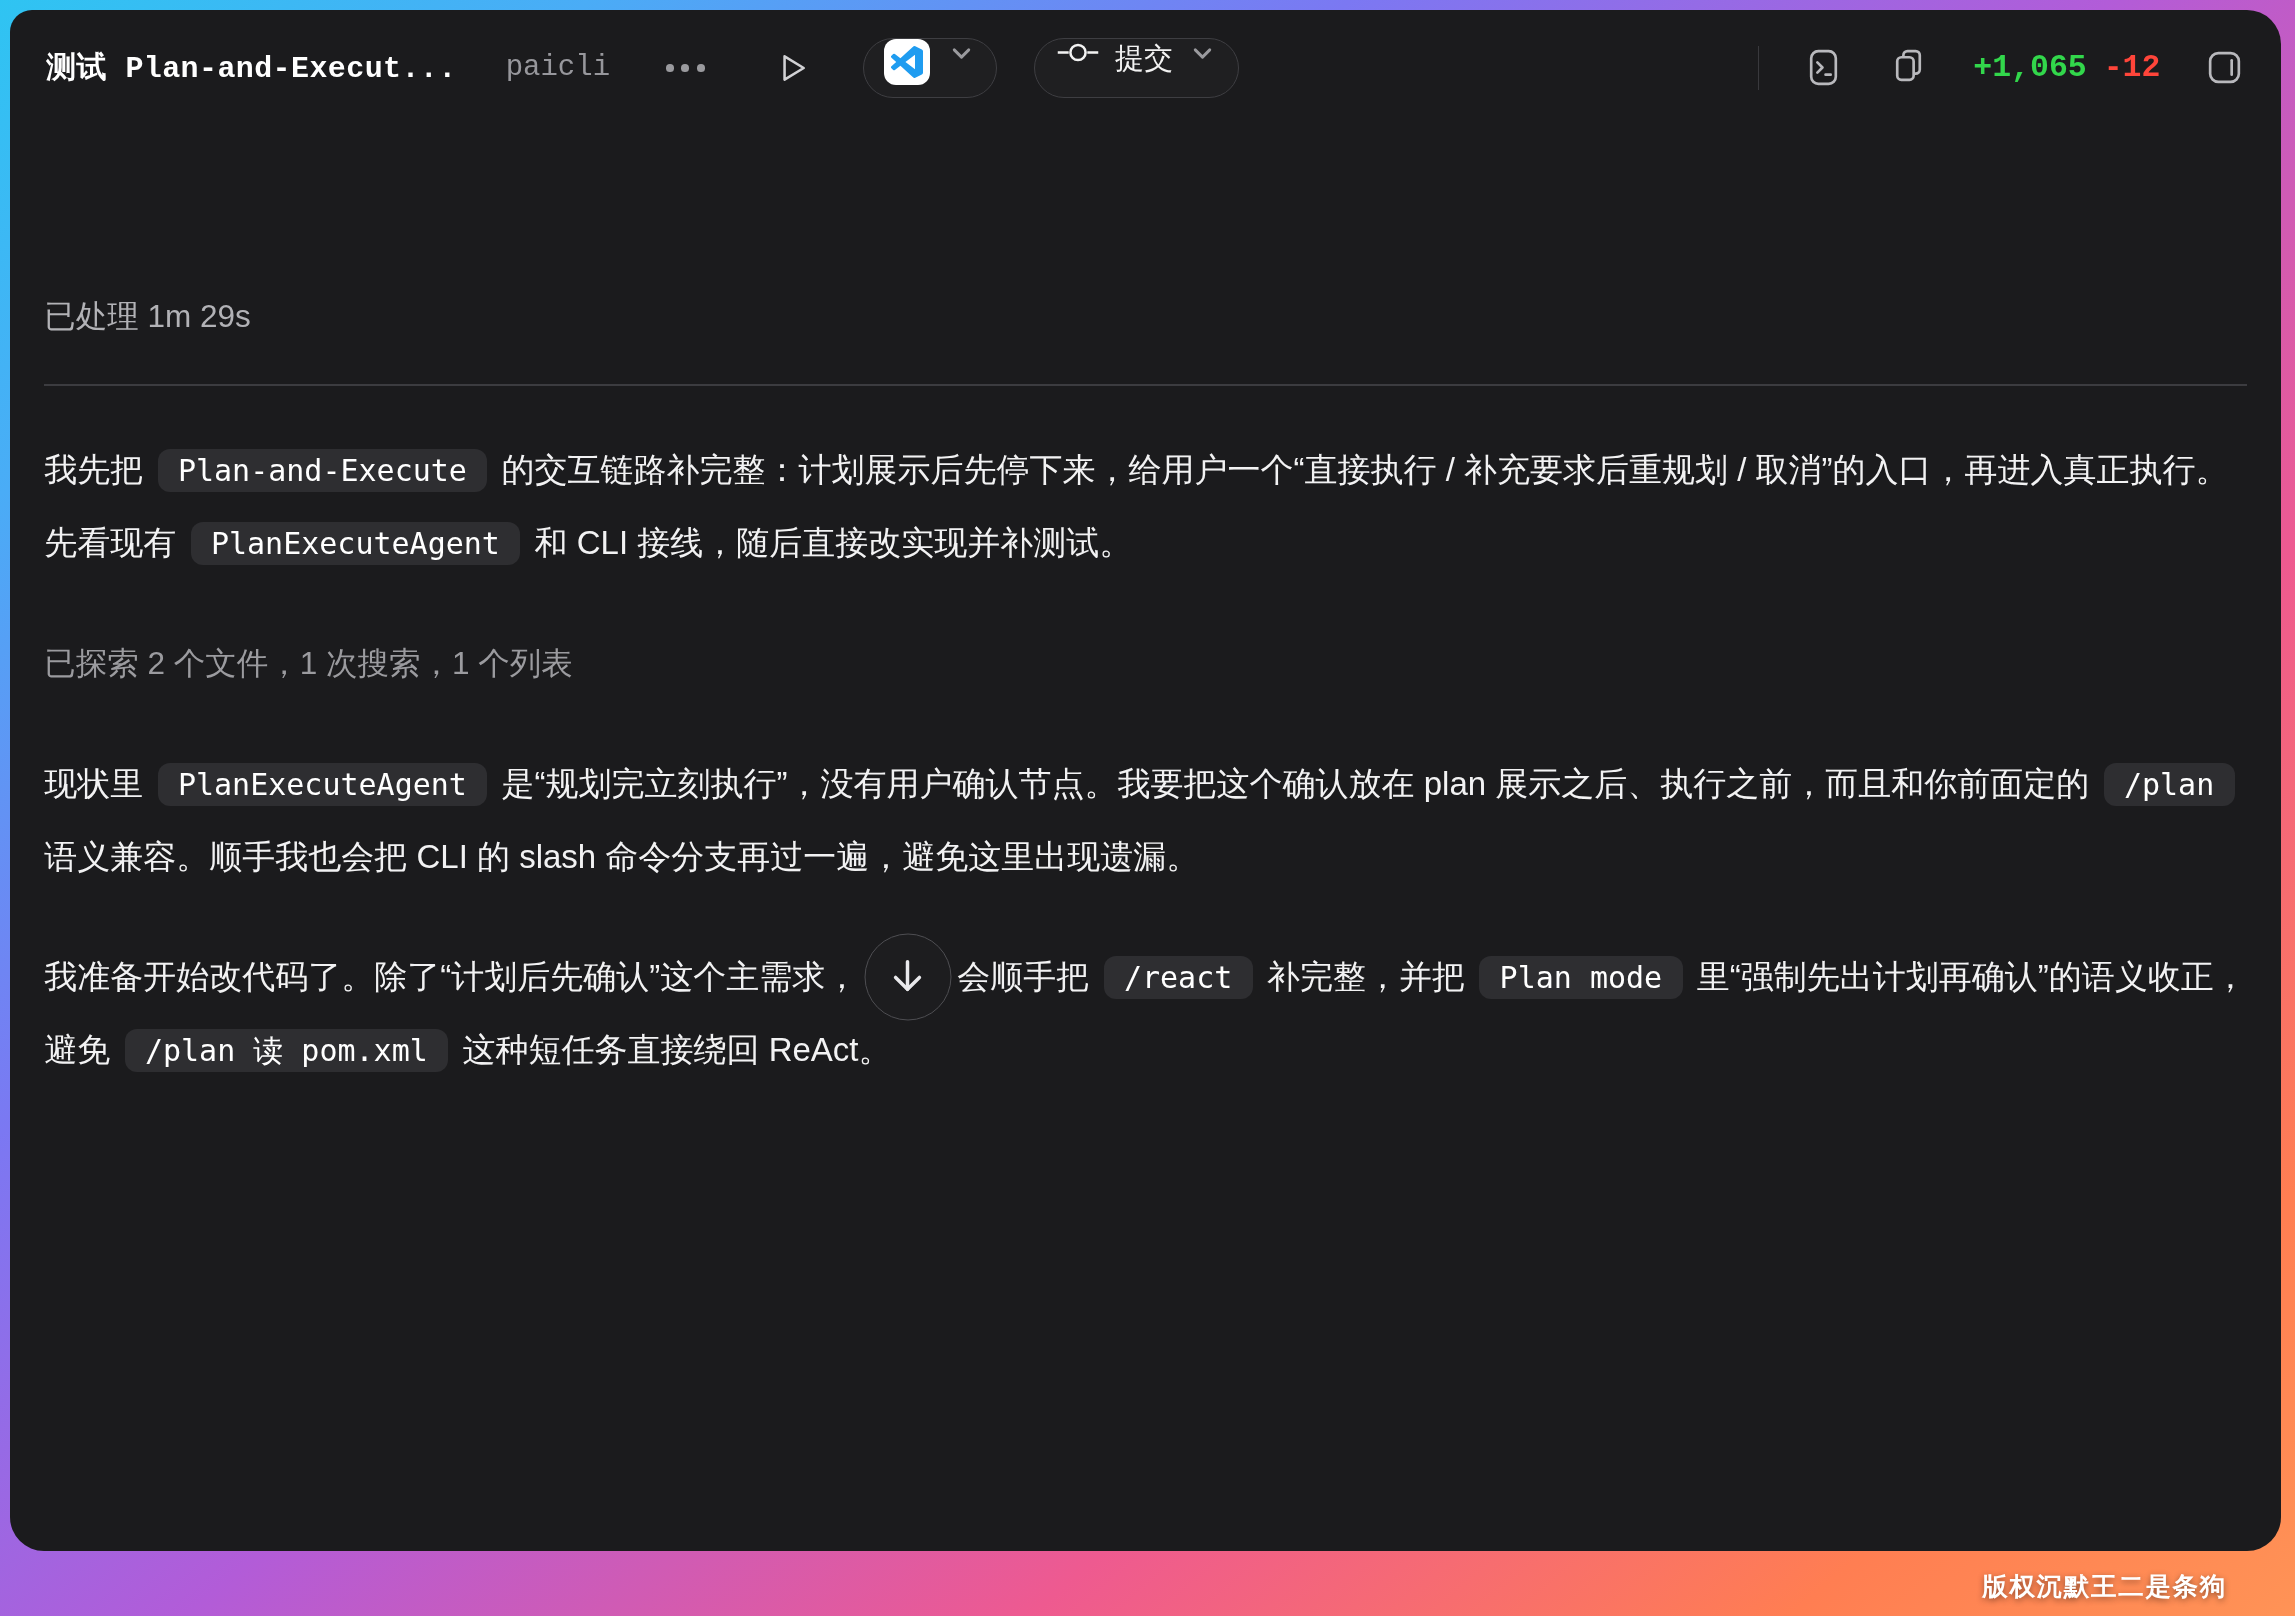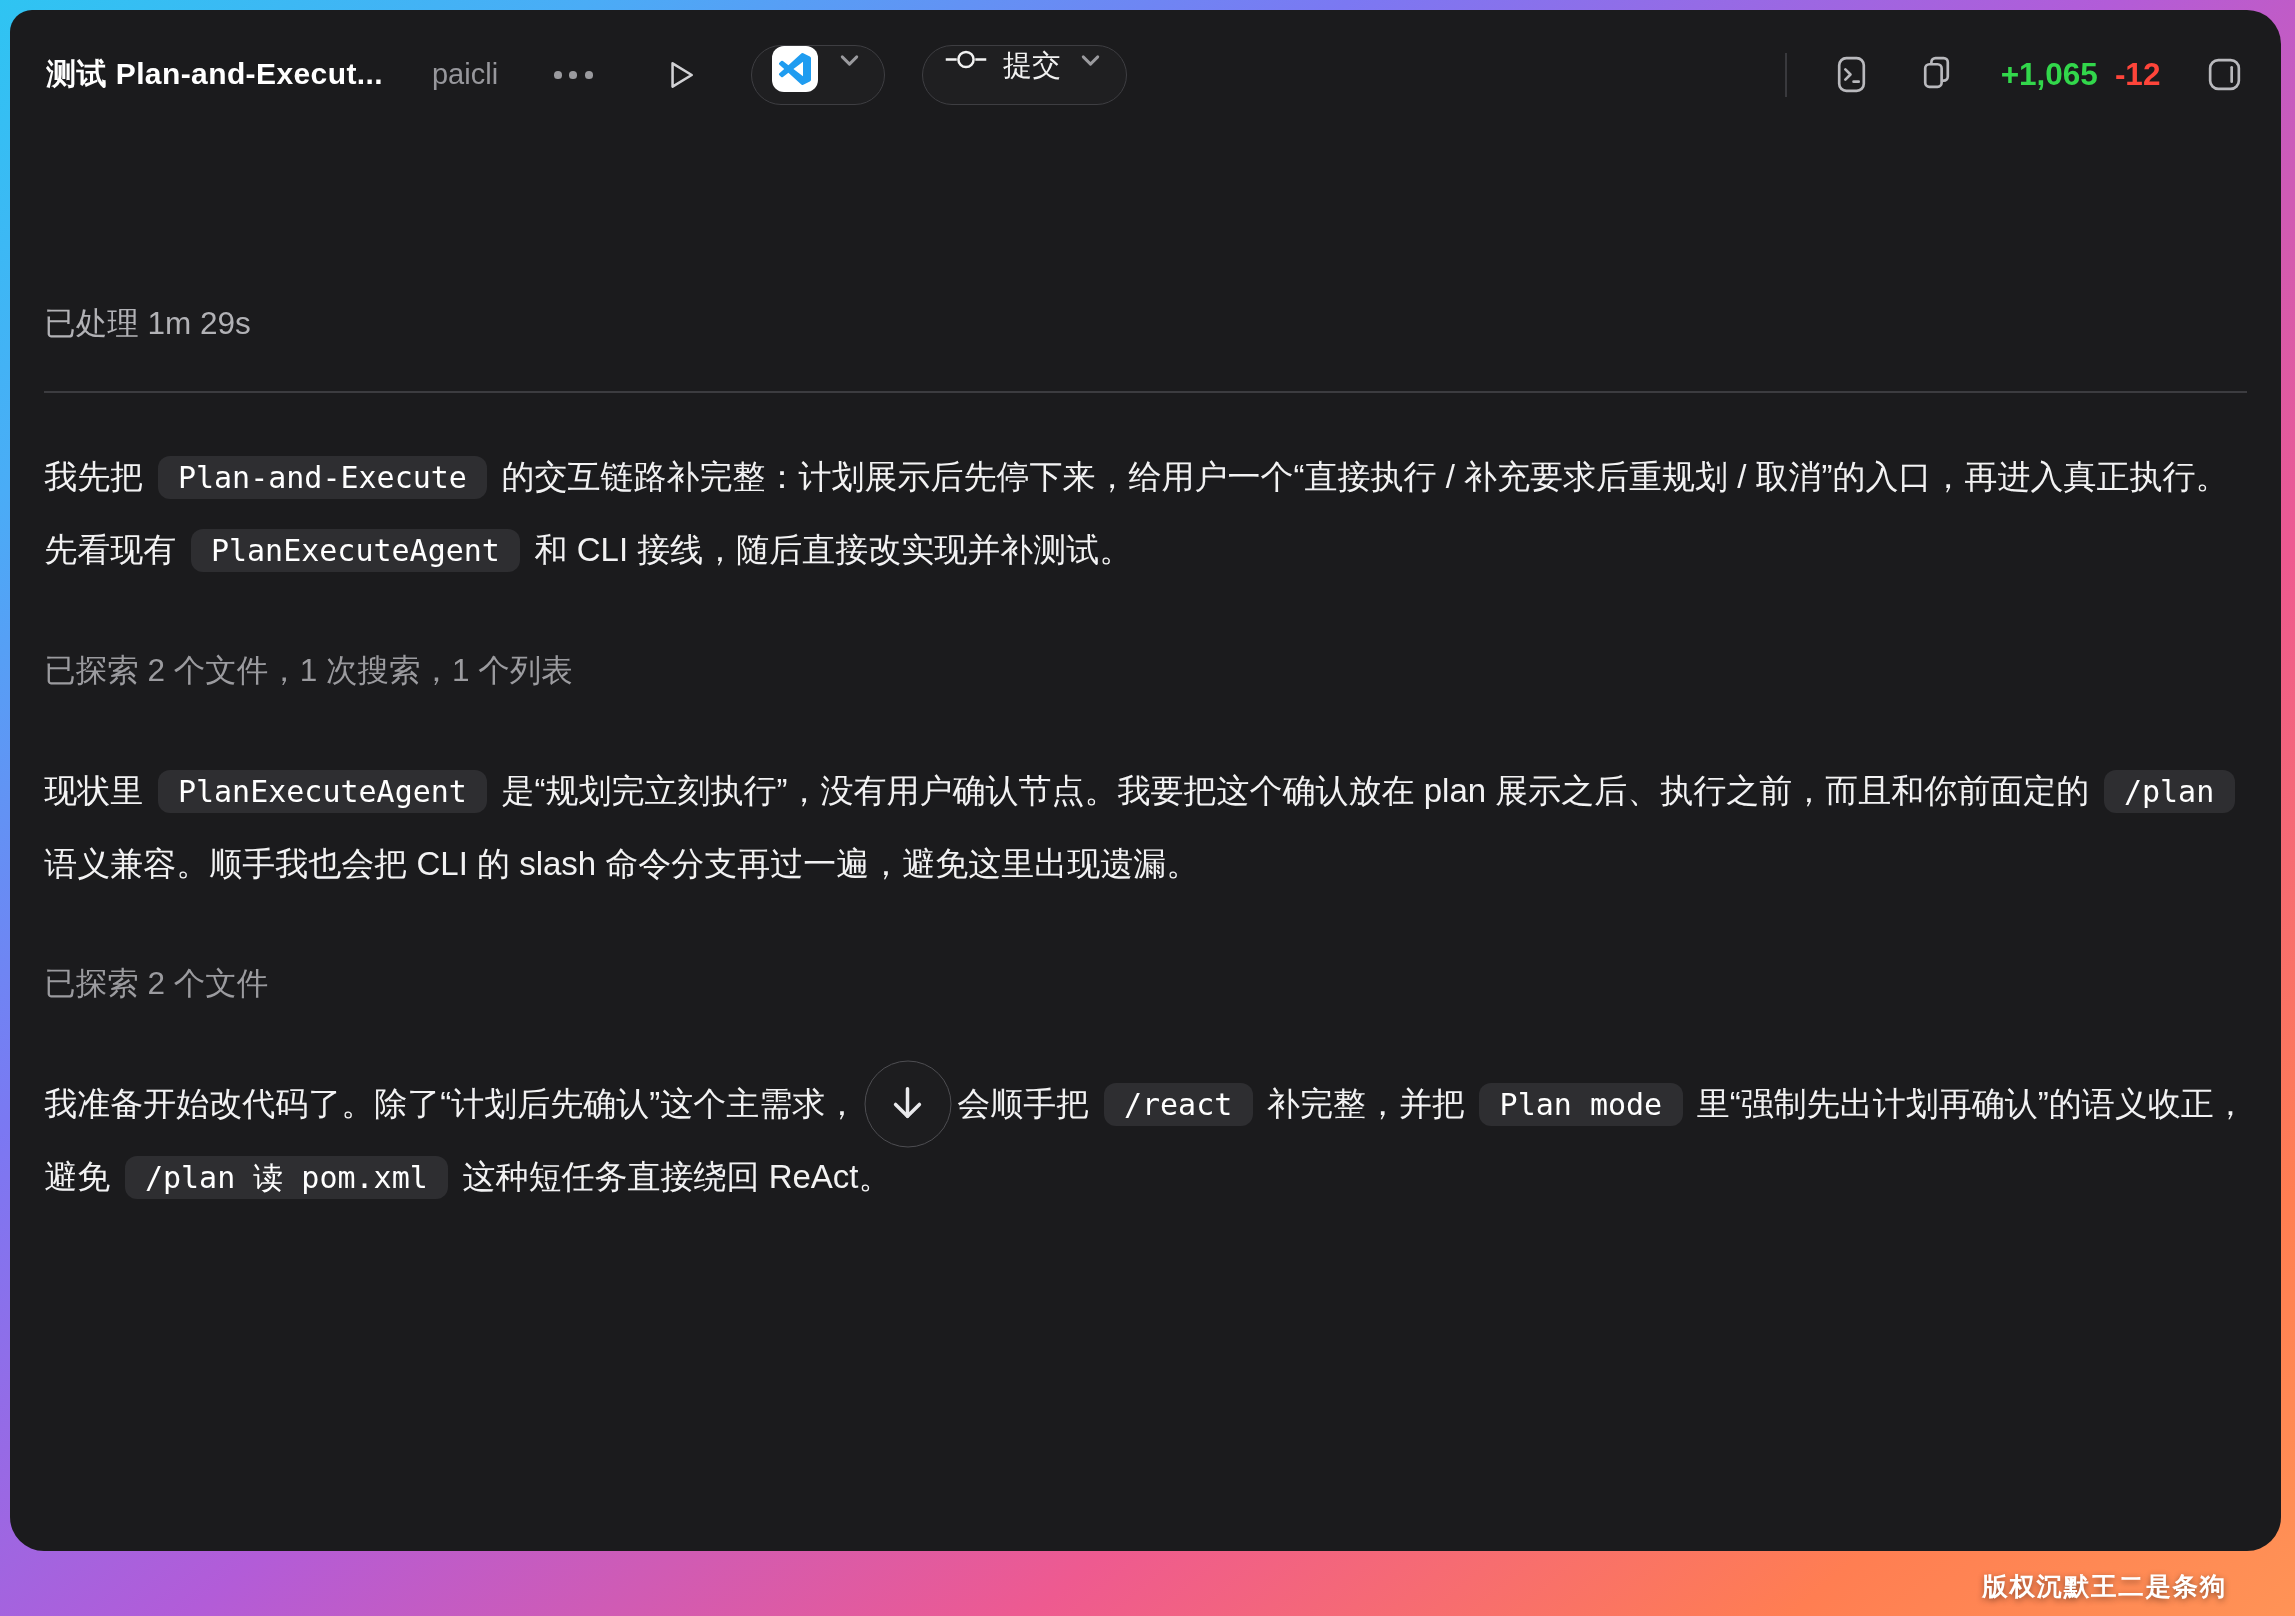--- a/index.html
+++ b/index.html
@@ -7,21 +7,21 @@
     width:2295px;height:1616px;position:relative;overflow:hidden;
     font-family:"Liberation Sans",sans-serif;
     background:linear-gradient(140deg,#2fc4f2 0%,#4aacf6 14%,#7b78f2 32%,#b25cd8 50%,#ee5a90 70%,#ff7e52 88%,#ff9356 100%);
   }
   .panel{
     position:absolute;left:10.2px;top:10.2px;right:13.6px;bottom:65px;
     background:#1b1b1d;border-radius:22px 34px 34px 34px;
     display:flex;flex-direction:column;
   }
   
-  .topbar{display:flex;align-items:center;height:89px;padding:20px 36px 0 36px;flex:none;}
+  .topbar{display:flex;align-items:center;height:89px;padding:13px 36px 0 36px;flex:none;font-family:Liberation Mono, monospace;}
   .win-title{font-size:30px;font-weight:700;color:#ffffff;letter-spacing:0.4px;}
   .win-subtitle{font-size:29px;color:#97979c;margin-left:49px;}
   .dots{margin-left:56px;display:flex;gap:7.7px;align-items:center;cursor:pointer;}
   .dots i{width:7.7px;height:7.7px;border-radius:50%;background:#9a9a9e;display:block;}
   .iconbtn{background:none;border:none;padding:0;margin:0;display:flex;align-items:center;cursor:pointer;}
   .play{margin-left:70px;}
   .pill{
     display:flex;align-items:flex-start;border:1.7px solid #3e3e42;border-radius:31px;
     height:58px;padding:0 20.4px;background:#1f1f21;cursor:pointer;
   }
@@ -139,21 +139,20 @@
 
   <div class="content">
 
     <div class="processed">已处理 1m 29s</div>
     <hr class="hdivider">
 
     <div class="blocks">
         <p class="para">我先把 <code class="chip">Plan-and-Execute</code> 的交互链路补完整：计划展示后先停下来，给用户一个“直接执行 / 补充要求后重规划 / 取消”的入口，再进入真正执行。先看现有 <code class="chip">PlanExecuteAgent</code> 和 CLI 接线，随后直接改实现并补测试。</p>
         <p class="meta">已探索 2 个文件，1 次搜索，1 个列表</p>
         <p class="para">现状里 <code class="chip">PlanExecuteAgent</code> 是“规划完立刻执行”，没有用户确认节点。我要把这个确认放在 plan 展示之后、执行之前，而且和你前面定的 <code class="chip">/plan</code> 语义兼容。顺手我也会把 CLI 的 slash 命令分支再过一遍，避免这里出现遗漏。</p>
-        <p class="meta">已探索 2 个文件</p>
         <p class="para">我准备开始改代码了。除了“计划后先确认”这个主需求，<span class="btn-anchor"><button class="scroll-btn">
               <svg width="44" height="44" viewBox="0 0 24 24" fill="none" stroke="#e9e9ec" stroke-width="1.9" stroke-linecap="round" stroke-linejoin="round">
                 <line x1="12" y1="4" x2="12" y2="19"></line>
                 <polyline points="5.5 12.5 12 19 18.5 12.5"></polyline>
               </svg>
             </button></span>会顺手把 <code class="chip">/react</code> 补完整，并把 <code class="chip">Plan mode</code> 里“强制先出计划再确认”的语义收正，避免 <code class="chip">/plan 读 pom.xml</code> 这种短任务直接绕回 ReAct。</p>
       </div>
   </div>
 
 </div>

